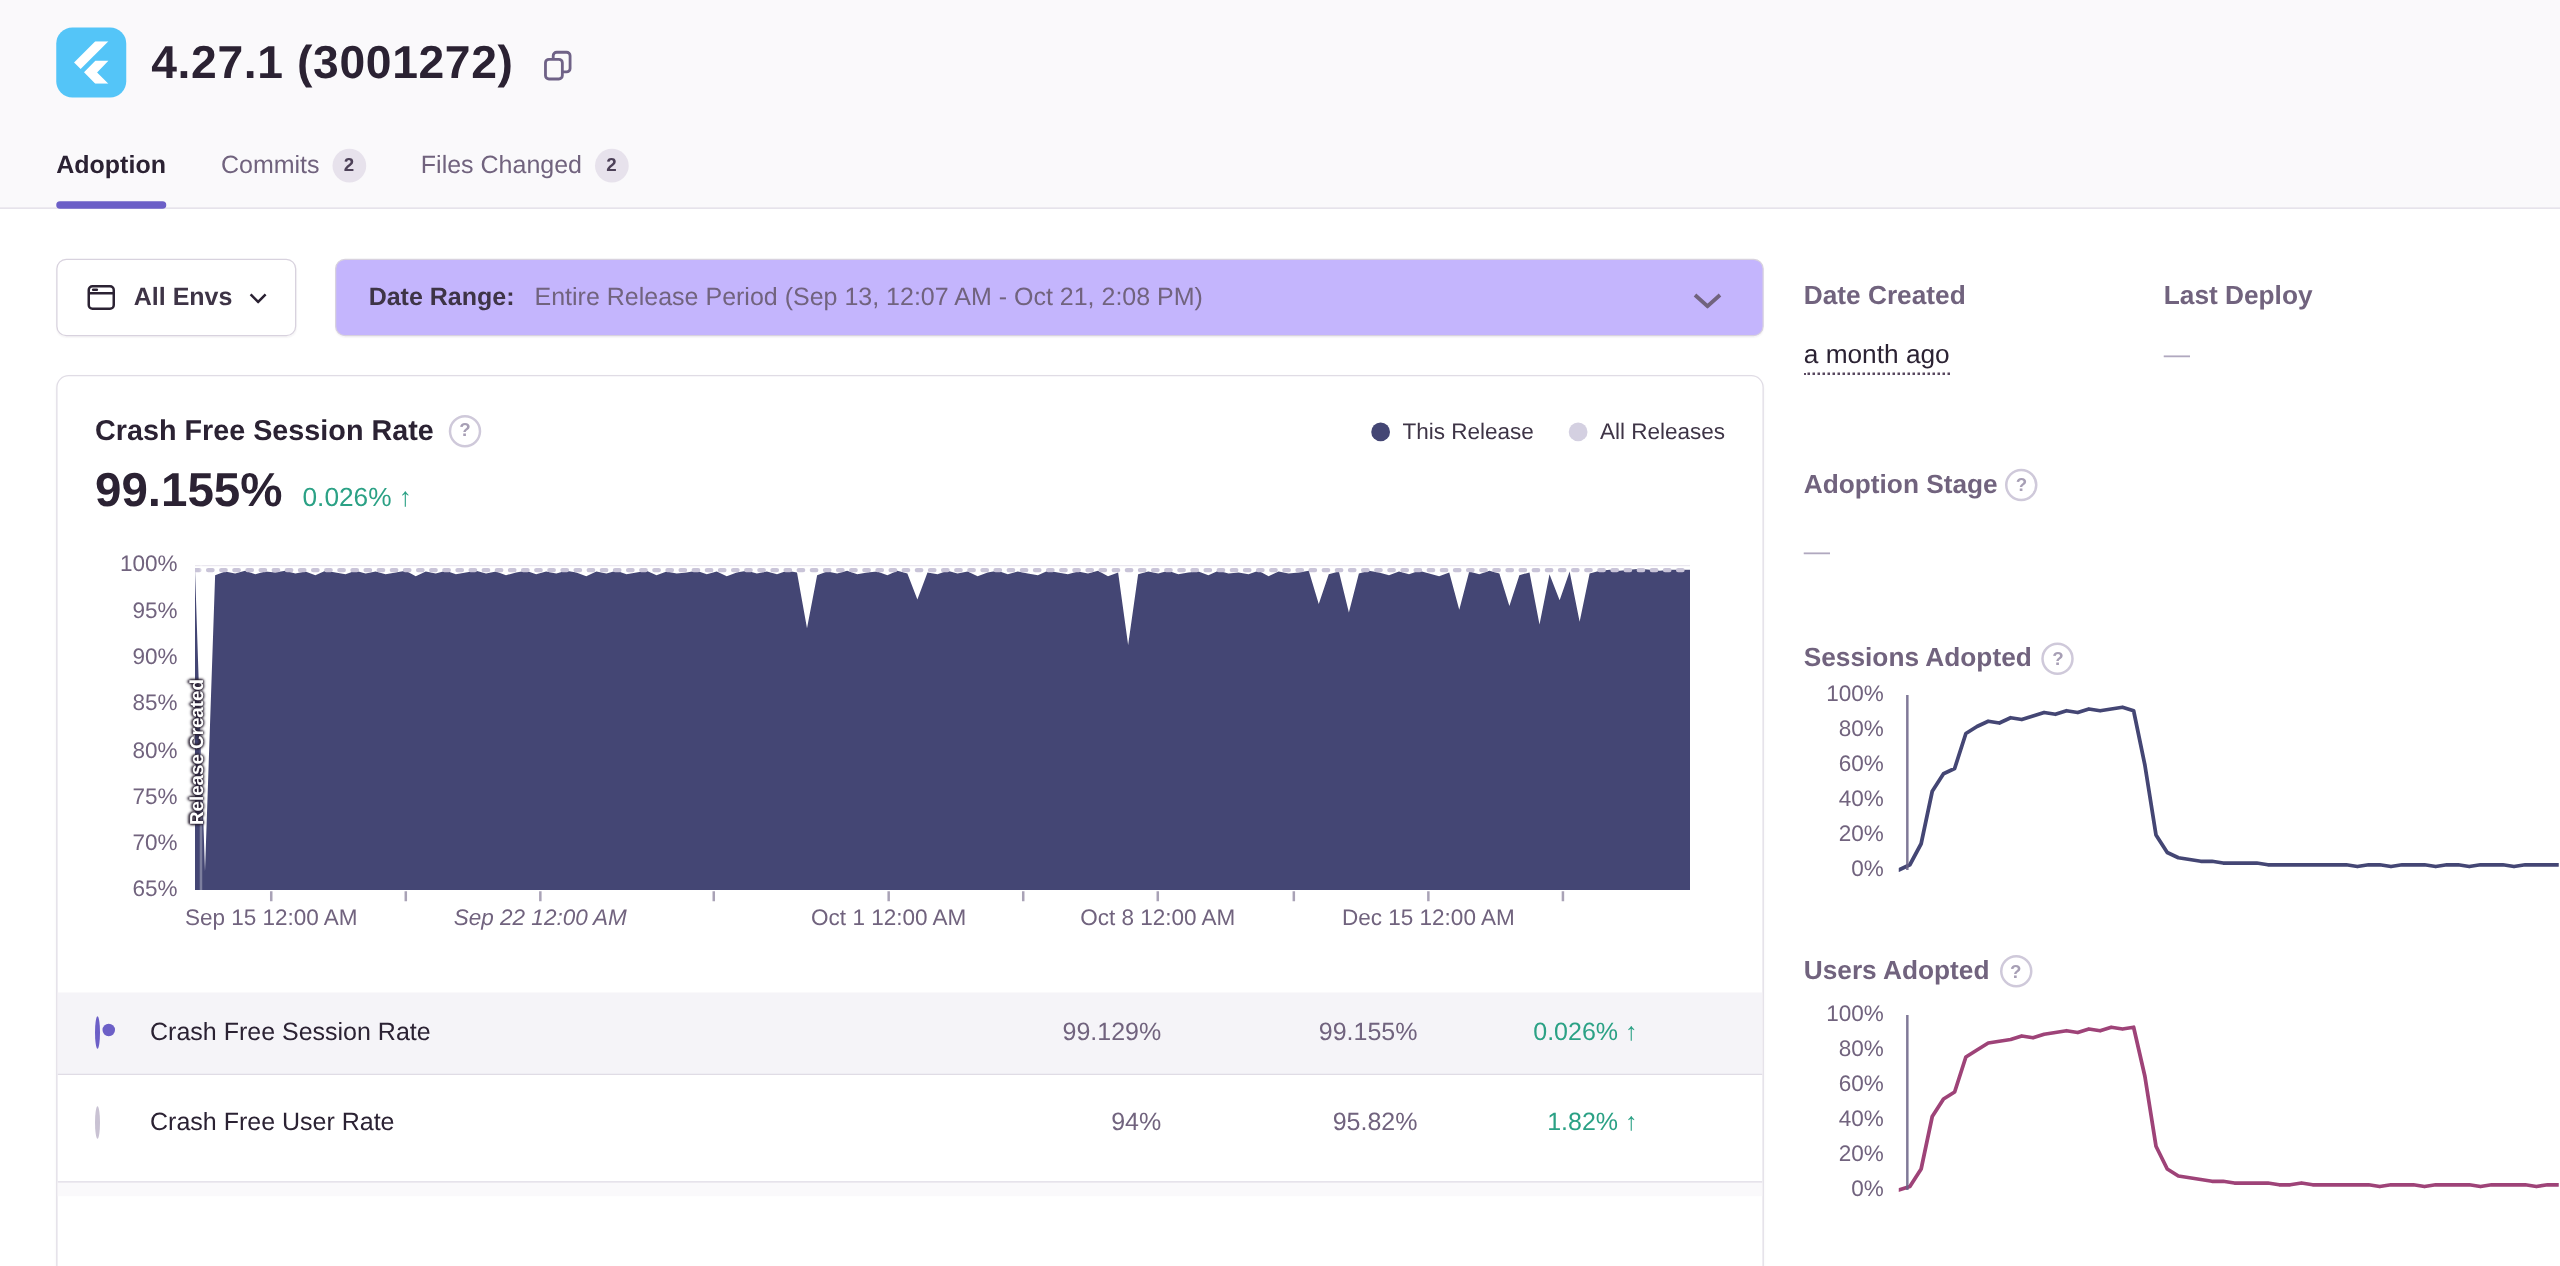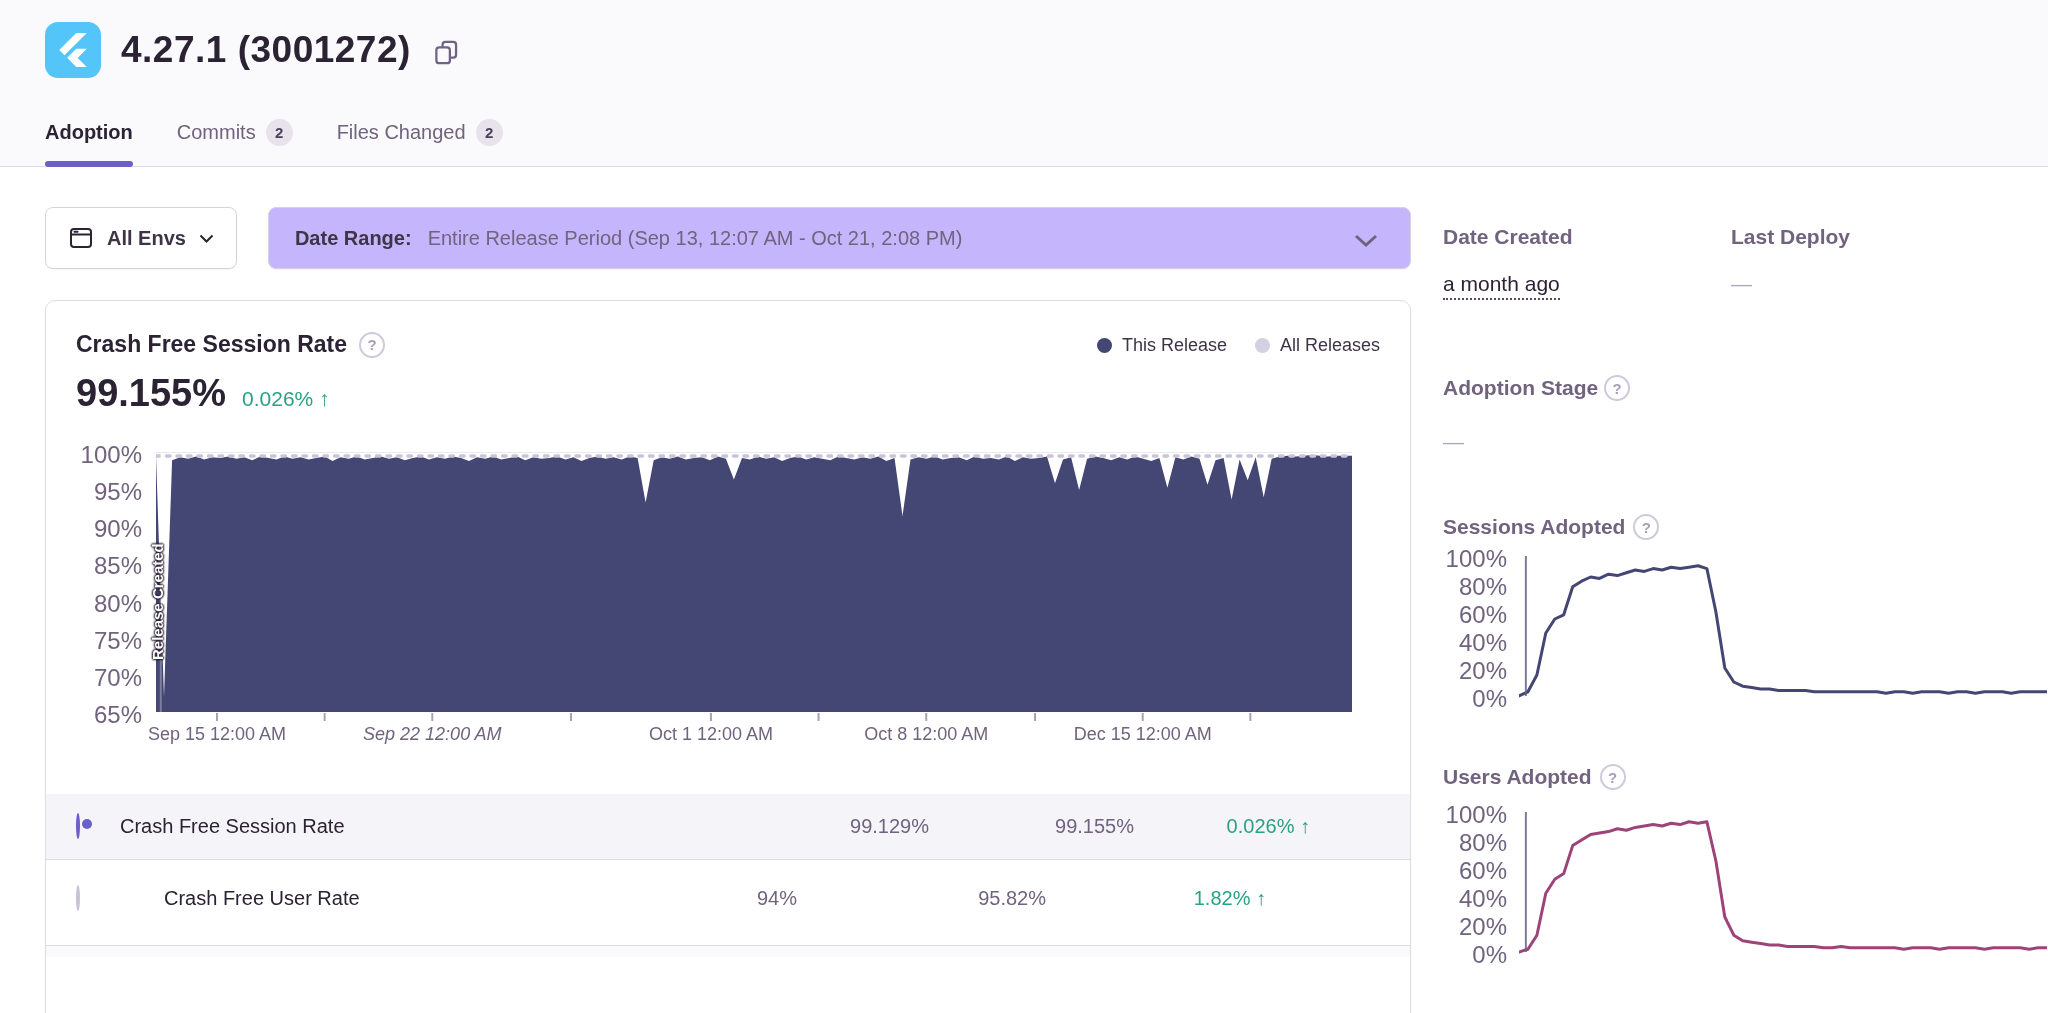--- a/index.html
+++ b/index.html
@@ -49,21 +49,21 @@
   .legend-item { display:flex; align-items:center; gap:10px; font-size:18px; color:#3E3446; cursor:pointer; }
   .legend-dot { width:15px; height:15px; border-radius:50%; }
   .legend-dot.this { background:var(--chart-navy,#444674); }
   .legend-dot.all { background:var(--chart-light,#D4D0E1); }
   .stat-row { display:flex; align-items:baseline; gap:16px; padding:0 30px; margin-top:14px; height:44px; }
   .stat-value { font-size:38px; font-weight:bold; }
   .stat-delta { font-size:21px; color:var(--green,#2BA185); }
 
   .chart-area { position:relative; margin-top:36px; height:260px; }
   .ylabels { position:absolute; left:0; top:0; width:96px; height:260px; }
-  .ylabels span, .mini-ylabels span { position:absolute; right:0; font-size:24px;
+  .ylabels span, .mini-ylabels span { position:absolute; right:0; font-size:18px;
     color:var(--text-gray,#71637E); }
   .plot { position:absolute; left:110px; top:0; width:1196px; height:270px; }
   .plot svg { display:block; }
   .release-label { position:absolute; left:10px; bottom:62px; transform-origin:0 100%;
     transform:rotate(-90deg); color:#fff; font-size:15px; font-weight:bold; white-space:nowrap;
     text-shadow:0 1px 2px rgba(43,34,51,.95), 0 -1px 2px rgba(43,34,51,.95),
       1px 0 2px rgba(43,34,51,.95), -1px 0 2px rgba(43,34,51,.95); }
   .xlabels { position:relative; margin-left:110px; width:1196px; height:42px; }
   .xlabels span { position:absolute; top:12px; transform:translateX(-50%); font-size:18px;
     color:var(--text-gray,#71637E); white-space:nowrap; }
@@ -78,21 +78,21 @@
   .t-data { height:66px; cursor:pointer; }
   .t-data.selected { background:#F5F4F8; border-bottom:1px solid var(--border,#E0DCE5); }
   .t-data .desc { color:var(--text-dark,#2B2233); }
   .radio { width:22px; height:22px; border-radius:50%; margin-left:30px; position:relative; }
   .radio.on { border:2px solid var(--accent,#6C5FC7); }
   .radio.on::after { content:""; position:absolute; left:4px; top:4px; width:10px; height:10px;
     border-radius:50%; background:var(--accent,#6C5FC7); }
   .radio.off { border:2px solid #C9C2D3; }
   .change { text-align:right; color:var(--green,#2BA185); }
   .t-footer { height:12px; background:#FAF9FB; border-top:1px solid var(--border,#E0DCE5); margin-top:9px; }
-  .row2 { height:76px;gap:44px; }
+  .row2 { height:76px; }
 
   
   .sidebar { position:absolute; left:1443px; top:0; width:605px; height:1013px; }
   .sb-heading { position:absolute; font-size:21px; font-weight:bold; color:var(--text-gray,#71637E);
     display:flex; align-items:center; gap:8px; }
   .sb-value { position:absolute; font-size:21px; }
   .dotted-u { border-bottom:2px dotted #57475F; padding-bottom:3px; }
   .dash { color:#B0A8BF; }
   .mini-chart { position:absolute; left:0; width:605px; }
   .mini-ylabels { position:absolute; left:0; top:0; width:64px; height:140px; }

